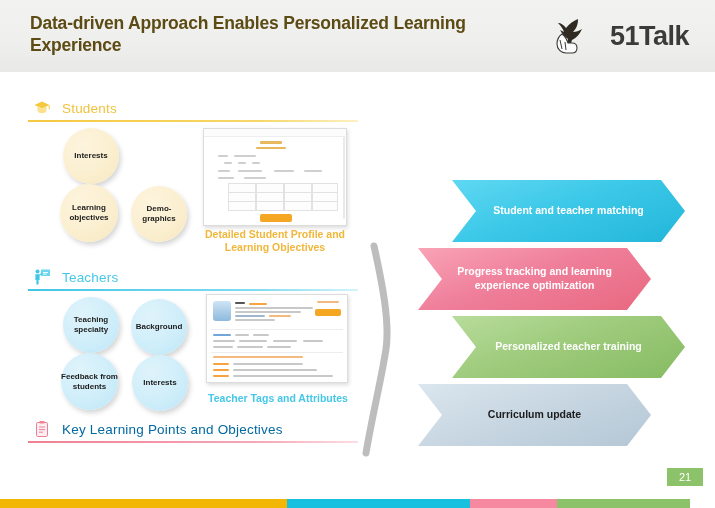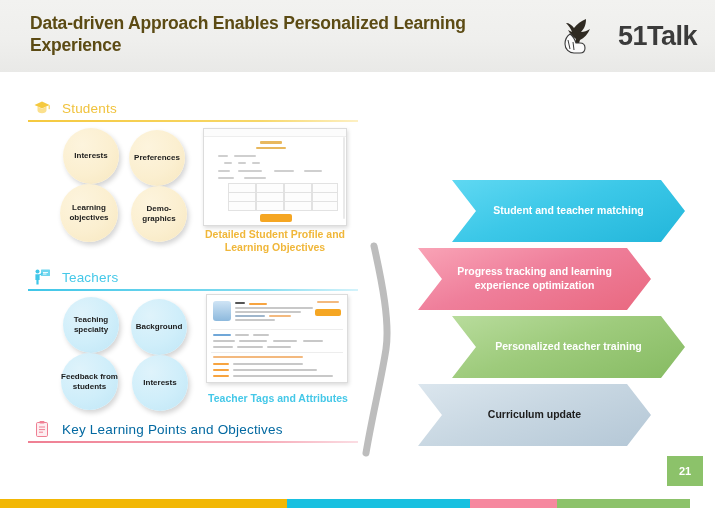--- a/index.html
+++ b/index.html
@@ -15,21 +15,21 @@
   
   .header{
     position:absolute;left:0;top:0;width:715px;height:72px;
     background:linear-gradient(180deg,#f2f2f0 0%,#efefed 55%,#e9e9e7 100%);
   }
   .header-title{
     position:absolute;left:30px;top:12px;width:470px;
     font-size:17.5px;font-weight:bold;line-height:1.28;
     color:#5c4b14;letter-spacing:-0.2px;
   }
-  .logo-wrap{position:absolute;right:18px;top:16px;display:flex;align-items:center;gap:20px;}
+  .logo-wrap{position:absolute;right:26px;top:16px;display:flex;align-items:center;gap:20px;}
   .logo-mark{width:42px;height:40px;position:relative;}
   .logo-text{font-size:27px;font-weight:bold;color:#3b3b3b;letter-spacing:-0.5px;}
 
   
   .body-area{position:absolute;left:0;top:72px;width:715px;height:436px;background:#fff;}
 
   
   .sec-head{position:absolute;display:flex;align-items:center;gap:11px;}
   .sec-head .sec-icon{width:18px;height:18px;position:relative;flex:0 0 auto;}
   .sec-head .sec-label{font-size:13.5px;letter-spacing:.2px;}
@@ -94,22 +94,22 @@
     display:flex;align-items:center;justify-content:center;
     color:#ffffff;font-size:10.5px;font-weight:bold;text-align:center;
     line-height:1.3;padding:0 34px;box-sizing:border-box;
     clip-path:polygon(0% 0%, calc(100% - 24px) 0%, 100% 50%, calc(100% - 24px) 100%, 0% 100%, 24px 50%);
     filter:drop-shadow(2px 3px 3px rgba(0,0,0,.20));
   }
   .chev.dark{color:#1d1d1d;}
 
   
   .page-badge{
-    position:absolute;right:12px;bottom:22px;width:36px;height:30px;
-    background:#8cc26a;color:#ffffff;font-size:11px;font-weight:bold;
+    position:absolute;right:12px;bottom:22px;width:36px;height:18px;
+    background:#8cc26a;color:#ffffff;font-size:11px;font-weight:normal;
     display:flex;align-items:center;justify-content:center;
   }
   .footer-bar{position:absolute;bottom:0;left:0;height:9px;}
 </style>
 </head>
 <body>
 
 <div class="slide">
 
   <div class="header">
@@ -137,23 +137,20 @@
           <path d="M4.5 7.6 L4.5 11.6 C4.5 13.2 6.5 14.2 9 14.2 C11.5 14.2 13.5 13.2 13.5 11.6 L13.5 7.6 L9 9.7 Z" fill="#fbe08d"></path>
           <path d="M16.2 6.3 L16.2 10.2" stroke="#f5c93f" stroke-width="1" fill="none"></path>
         </svg>
       </span>
       <span class="sec-label">Students</span>
     </div>
     <div class="sec-rule students-rule"></div>
 
     <div class="circle c-student" style="left:63px;top:56px;width:56px;height:56px;">
       <span>Interests</span>
-    </div>
-    <div class="circle c-student" style="left:129px;top:58px;width:56px;height:56px;">
-      <span>Preferences</span>
     </div>
     <div class="circle c-student" style="left:60px;top:112px;width:58px;height:58px;">
       <span>Learning objectives</span>
     </div>
     <div class="circle c-student" style="left:131px;top:114px;width:56px;height:56px;">
       <span>Demo-graphics</span>
     </div>
 
     <div class="shot" style="left:203px;top:56px;width:142px;height:96px;">
       <div class="fs-top"></div>

